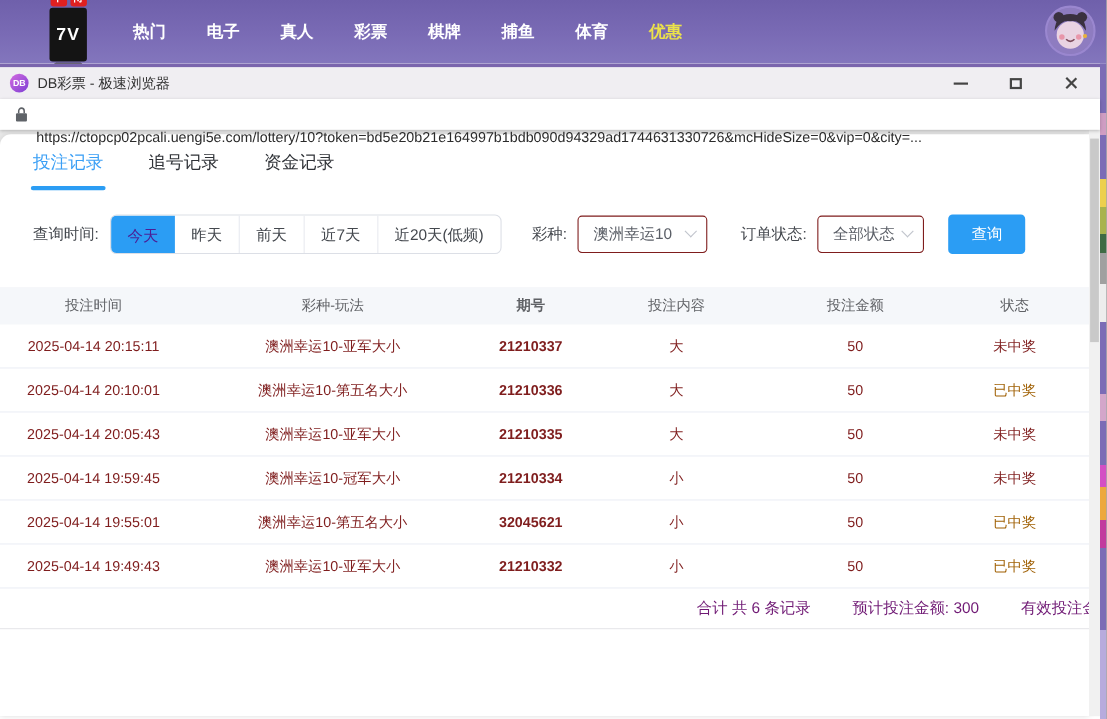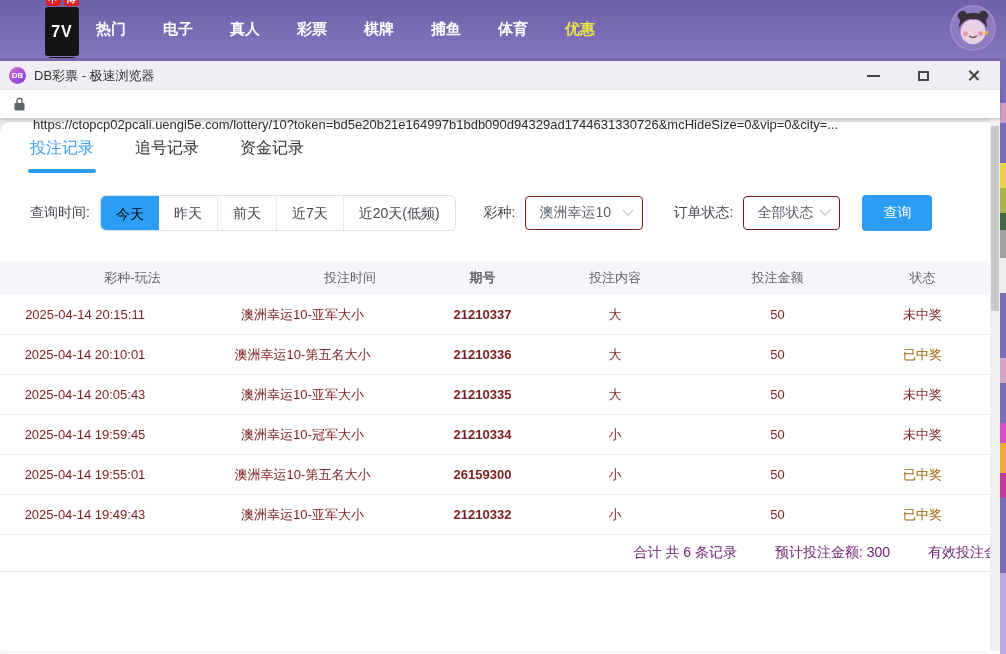--- a/index.html
+++ b/index.html
@@ -19,21 +19,21 @@
     background:linear-gradient(180deg,#6f60ab 0%,#7a6bb5 55%,#8376bd 100%);
     display:flex; align-items:center; }
   .logo { margin-left:28px; width:68px; display:flex; flex-direction:column; align-items:center; cursor:pointer; }
   .logo-row { display:flex; gap:3px; margin-bottom:1px; }
   .logo-sq { width:15px; height:14px; background:#e02020; border-radius:3px; color:#fff;
     font-size:10px; line-height:14px; text-align:center; font-weight:700; }
   .logo-brand { background:#141414; color:#fff; font-weight:700; font-size:16px; line-height:17px;
     padding:16px 6px; border-radius:3px; letter-spacing:1px; }
   .logo-suffix { background:#141414; color:#fff; font-size:8px; line-height:9px; padding:0 4px;
     border-radius:2px; margin-top:1px; font-weight:700; }
-  .nav-items { display:flex; gap:37px; }
+  .nav-items { display:flex; gap:37px; margin-left:25px; }
   .nav-item { color:#fff; font-size:15px; font-weight:700; cursor:pointer; white-space:nowrap; }
   .nav-item.hl { color:#ece24a; }
   .avatar { position:absolute; right:10px; top:5px; width:46px; height:46px; border-radius:50%;
     overflow:hidden; cursor:pointer; border:2px solid #9a87cf; background:#8e7cc0; }
 
   
   .browser-window { position:absolute; top:58px; left:0; width:1000px; height:596px; background:#fff; }
   .titlebar { height:32px; background:#f0eef2; border-top:3px solid #7a65ad;
     display:flex; align-items:center; padding:0 14px 0 9px;text-align:center; }
   .app-icon { width:17px; height:17px; border-radius:50%;
@@ -64,21 +64,21 @@
   .tab { font-size:16px; color:#2f3237; cursor:pointer; padding-bottom:14px; position:relative; }
   .tab.active { color:#3a9ff5; }
   .tab.active::after { content:""; position:absolute; left:-2px; right:-2px; bottom:0; height:4px;
     border-radius:3px; background:#2b9df4; }
 
   .filters { display:flex; align-items:center; margin:22px 0 0 30px; }
   .f-label { font-size:14px; color:#44484e; margin-right:10px; white-space:nowrap; }
   .seg { display:flex; border:1px solid #dcdfe6; border-radius:6px; overflow:hidden; height:36px; }
   .seg-item { padding:0 15px; line-height:34px; font-size:14px; color:#44484e; cursor:pointer; white-space:nowrap; }
   .seg-item:nth-child(n+3) { border-left:1px solid #e8eaf0; }
-  .seg-item.active { background:#2b9df4; color:#000000; line-height:36px; }
+  .seg-item.active { background:#2b9df4; color:#4c1d95; line-height:36px; }
   .select { display:flex; align-items:center; justify-content:space-between; border:1px solid #7f1d1d;
     border-radius:4px; height:34px; padding:0 10px 0 13px; font-size:14px; color:#5a5e66; cursor:pointer; background:#fff; }
   .select.lottery { width:118px; margin-right:30px; }
   .select.status { width:97px; }
   .chevron { width:8px; height:8px; border-right:1.6px solid #c0c4cc; border-bottom:1.6px solid #c0c4cc;
     transform:rotate(45deg) translate(-2px,-2px); }
   .sp28 { width:28px; }
   .query-btn { margin-left:22px; width:70px; height:36px; background:#2b9df4; color:#fff; border:none;
     border-radius:4px; font-size:14px; cursor:pointer; font-family:inherit; }
 
@@ -192,22 +192,22 @@
           <span class="f-label">订单状态:</span>
           <div class="select status">
             <span>全部状态</span>
             <span class="chevron"></span>
           </div>
           <button class="query-btn">查询</button>
         </div>
 
         <div class="table">
           <div class="thead">
+            <span class="th c0">投注时间</span>
             <span class="th c1">彩种-玩法</span>
-            <span class="th c0">投注时间</span>
             <span class="th c2">期号</span>
             <span class="th c3">投注内容</span>
             <span class="th c4">投注金额</span>
             <span class="th c5">状态</span>
           </div>
           <div>
   <div class="trow">
     <span class="td c0">2025-04-14 20:15:11</span>
     <span class="td c1">澳洲幸运10-亚军大小</span>
     <span class="td c2">21210337</span>
@@ -239,21 +239,21 @@
     <span class="td c1">澳洲幸运10-冠军大小</span>
     <span class="td c2">21210334</span>
     <span class="td c3">小</span>
     <span class="td c4">50</span>
     <span class="td c5">未中奖</span>
   </div>
 
   <div class="trow">
     <span class="td c0">2025-04-14 19:55:01</span>
     <span class="td c1">澳洲幸运10-第五名大小</span>
-    <span class="td c2">26159300</span>
+    <span class="td c2">32045621</span>
     <span class="td c3">小</span>
     <span class="td c4">50</span>
     <span class="td c5 won">已中奖</span>
   </div>
 
   <div class="trow">
     <span class="td c0">2025-04-14 19:49:43</span>
     <span class="td c1">澳洲幸运10-亚军大小</span>
     <span class="td c2">21210332</span>
     <span class="td c3">小</span>

